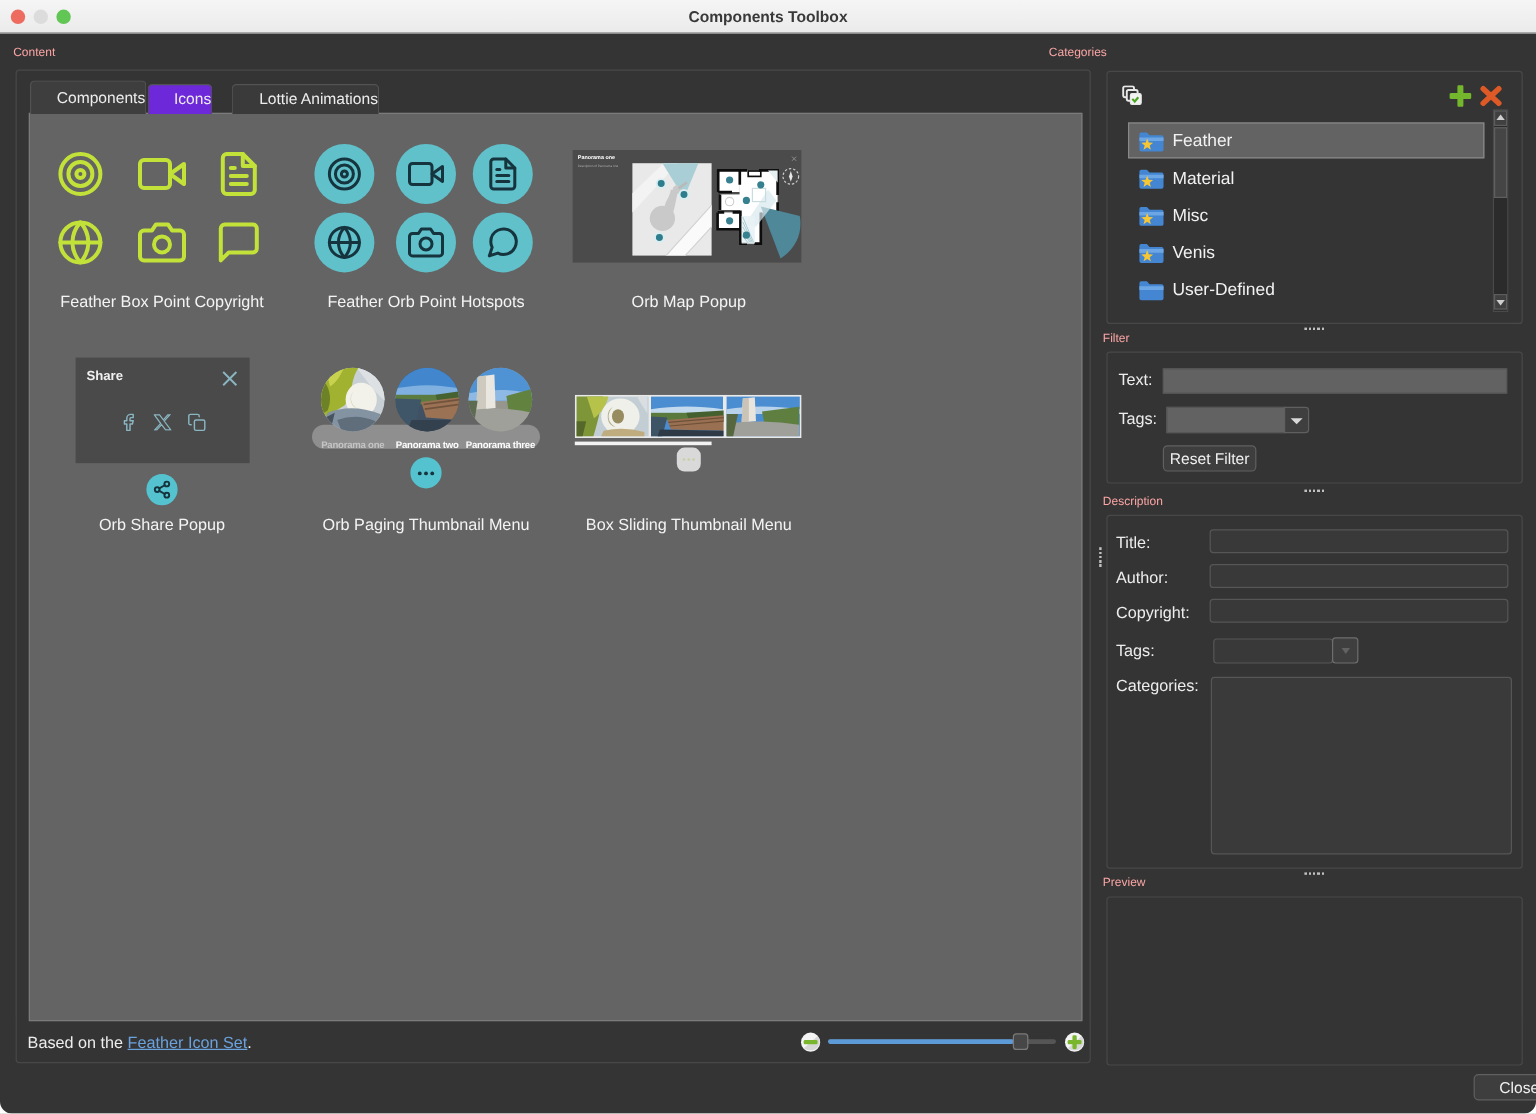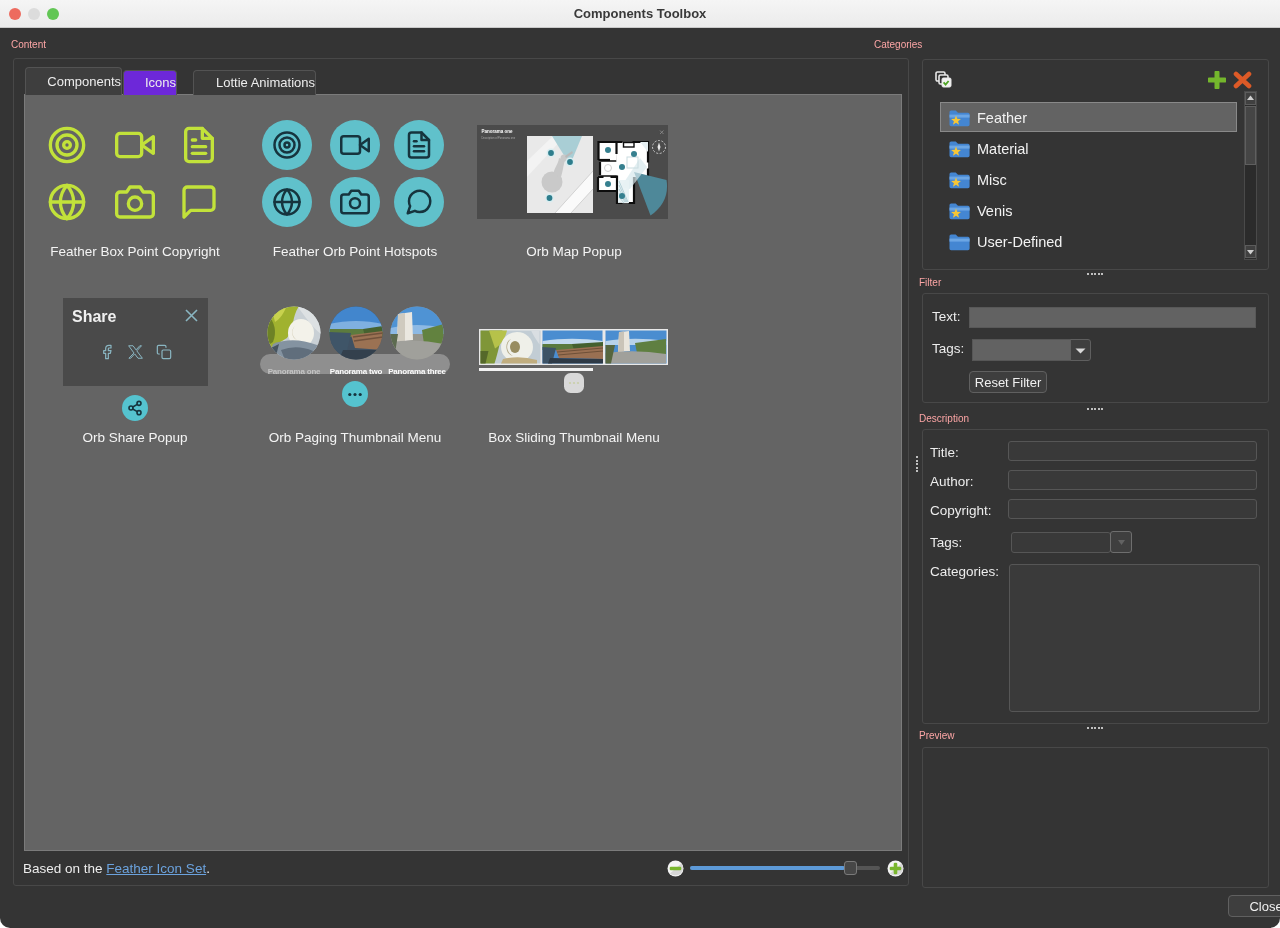--- a/index.html
+++ b/index.html
@@ -147,21 +147,21 @@
       <circle cx="145" cy="42" r="3" fill="#36808f"></circle>
       <circle cx="131" cy="59" r="3" fill="#36808f"></circle>
       <circle cx="145" cy="71" r="3" fill="#36808f"></circle>
     </g>
     <circle cx="182" cy="22" r="6.5" fill="none" stroke="#cccccc" stroke-width="1" stroke-dasharray="2 1.6"></circle>
     <path d="M182 17.5 l1.5 4.5 -1.5 4.5 -1.5 -4.5 Z" fill="#e8e8e8"></path>
   </svg>
   <div class="itemlabel" style="left:574px;top:244px;">Orb Map Popup</div>
 
   <div style="position:absolute;left:63px;top:298px;width:145px;height:88px;background:#4a4a4a;"></div>
-  <div style="position:absolute;left:72px;top:308px;font-size:16px;font-weight:bold;color:#f0f0f0;">Share</div>
+  <div style="position:absolute;left:72px;top:308px;font-size:11px;font-weight:bold;color:#f0f0f0;">Share</div>
   <svg style="position:absolute;left:185px;top:309px;" width="13" height="13" viewBox="0 0 13 13">
       <path d="M1 1 L12 12 M12 1 L1 12" stroke="#8ab6c2" stroke-width="1.6"></path>
     </svg>
   <svg style="position:absolute;left:99px;top:344px;" width="16" height="16" viewBox="0 0 24 24" fill="none" stroke="#8ab6c2" stroke-width="1.8" stroke-linecap="round" stroke-linejoin="round">
       <use href="#fi-fb"></use>
     </svg>
   <svg style="position:absolute;left:128px;top:345px;" width="15" height="14" viewBox="0 0 24 22">
       <path d="M1 1 L9.5 12.5 L1.5 21 H4.2 L10.7 14 L16 21 H23 L14.1 9.2 L21.6 1 H18.9 L12.9 7.6 L8 1 Z" fill="none" stroke="#8ab6c2" stroke-width="1.6"></path>
     </svg>
   <svg style="position:absolute;left:156px;top:344px;" width="16" height="16" viewBox="0 0 24 24" fill="none" stroke="#8ab6c2" stroke-width="1.8" stroke-linecap="round" stroke-linejoin="round">

